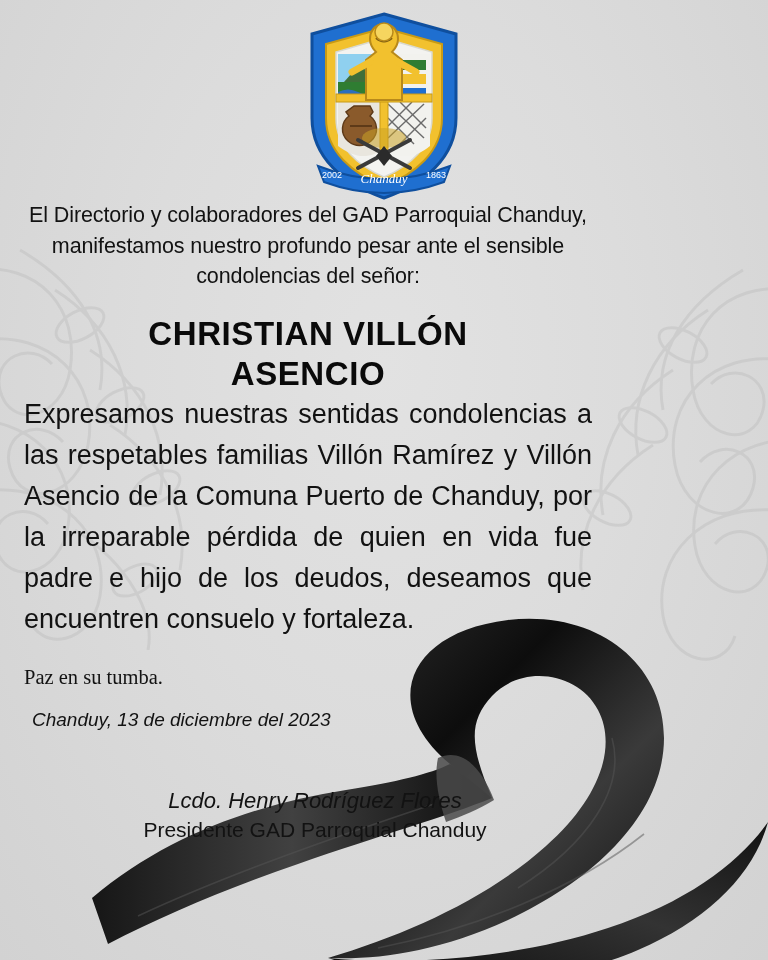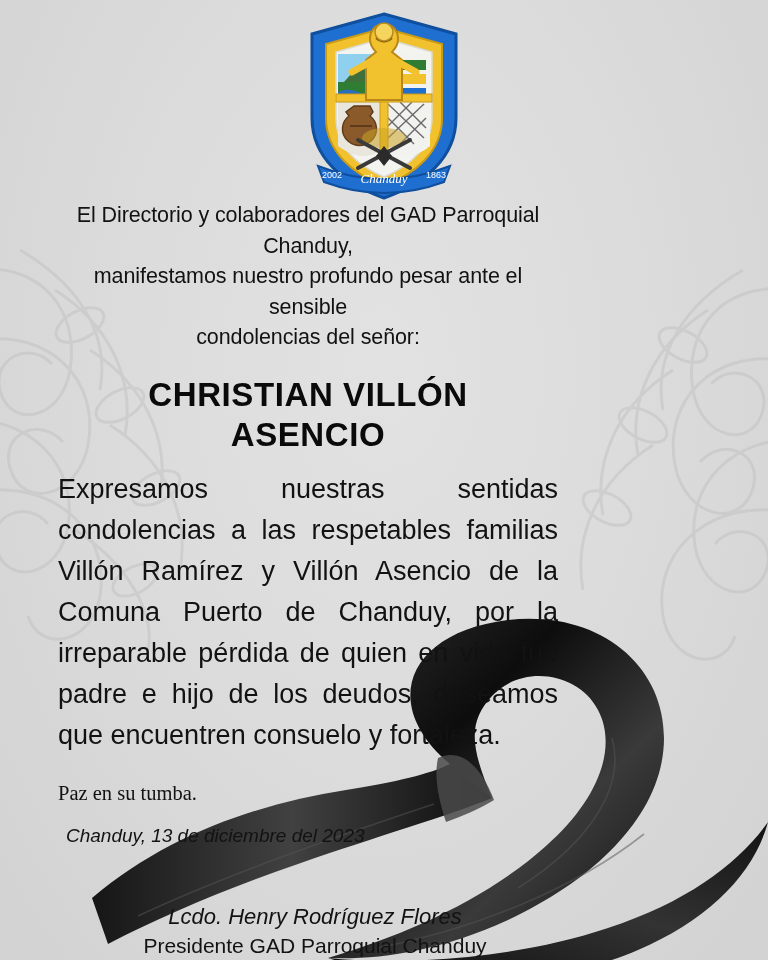--- a/index.html
+++ b/index.html
@@ -41,42 +41,42 @@
     display: flex;
     justify-content: center;
   }
 
   
   #content {
     position: absolute;
     top: 200px;
     left: 0;
     width: 616px;
-    padding: 0 56px;
+    padding: 0 22px;
     box-sizing: border-box;
     z-index: 4;
   }
 
   .intro {
     text-align: center;
     font-size: 21.5px;
     line-height: 1.42;
     color: #121212;
     letter-spacing: -0.1px;
   }
 
   .deceased {
     text-align: center;
     font-weight: bold;
     font-size: 33px;
     line-height: 1.22;
     letter-spacing: 0.6px;
     color: #0a0a0a;
     margin-top: 22px;
-    margin-bottom: 14px;
+    margin-bottom: 0;
   }
 
   .body-par {
     text-align: justify;
     text-align-last: left;
     font-size: 27px;
     line-height: 1.52;
     color: #121212;
     margin: 0 2px;
   }

